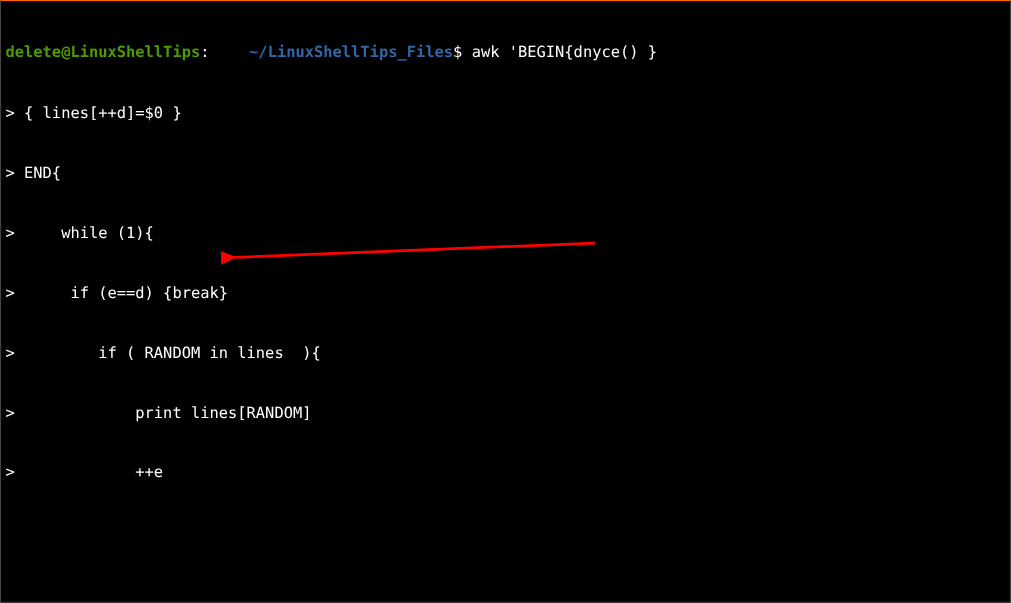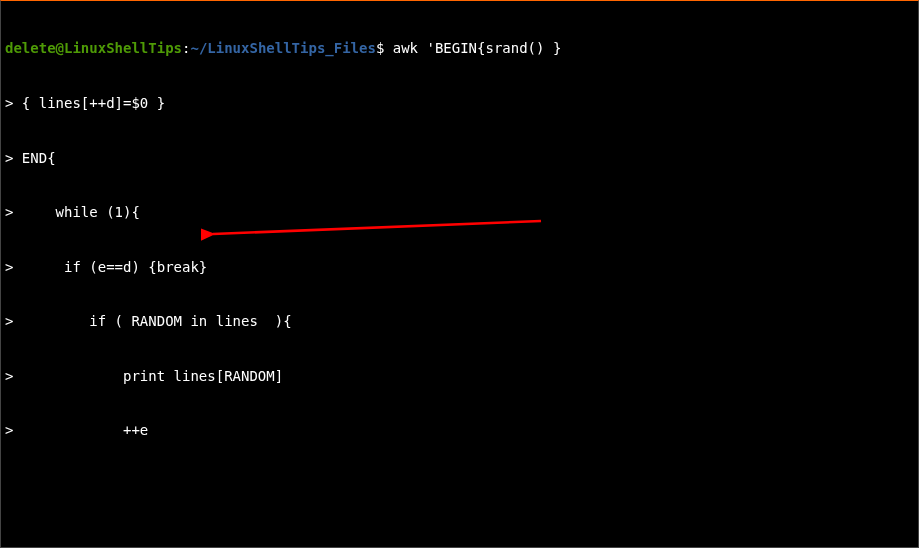--- a/index.html
+++ b/index.html
@@ -27,39 +27,40 @@
     .prompt-user {
       color: #4e9a06;
       font-weight: bold;
     }
     .prompt-colon {
       color: #fff;
     }
     .prompt-path {
       color: #3465a4;
       font-weight: bold;
+      margin-left: 36px;
     }
     .prompt-dollar {
       color: #fff;
     }
     .cmd {
       color: #fff;
     }
     .arrow {
       position: absolute;
       top: 218px;
       left: 200px;
       pointer-events: none;
     }
   </style>
 </head>
 <body>
 
 <div class="terminal">
-  <div><span class="prompt-user">delete@LinuxShellTips</span><span class="prompt-colon">:</span><span class="prompt-path">~/LinuxShellTips_Files</span><span class="prompt-dollar">$</span><span class="cmd"> awk 'BEGIN{srand() }</span></div>
+  <div><span class="prompt-user">delete@LinuxShellTips</span><span class="prompt-colon">:</span><span class="prompt-path">~/LinuxShellTips_Files</span><span class="prompt-dollar">$</span><span class="cmd"> awk 'BEGIN{dnyce() }</span></div>
   <div class="cmd">&gt; { lines[++d]=$0 }</div>
   <div class="cmd">&gt; END{</div>
   <div class="cmd">&gt;     while (1){</div>
   <div class="cmd">&gt;      if (e==d) {break}</div>
   <div class="cmd">&gt;         if ( RANDOM in lines  ){</div>
   <div class="cmd">&gt;             print lines[RANDOM]</div>
   <div class="cmd">&gt;             ++e</div>
   
   
   

